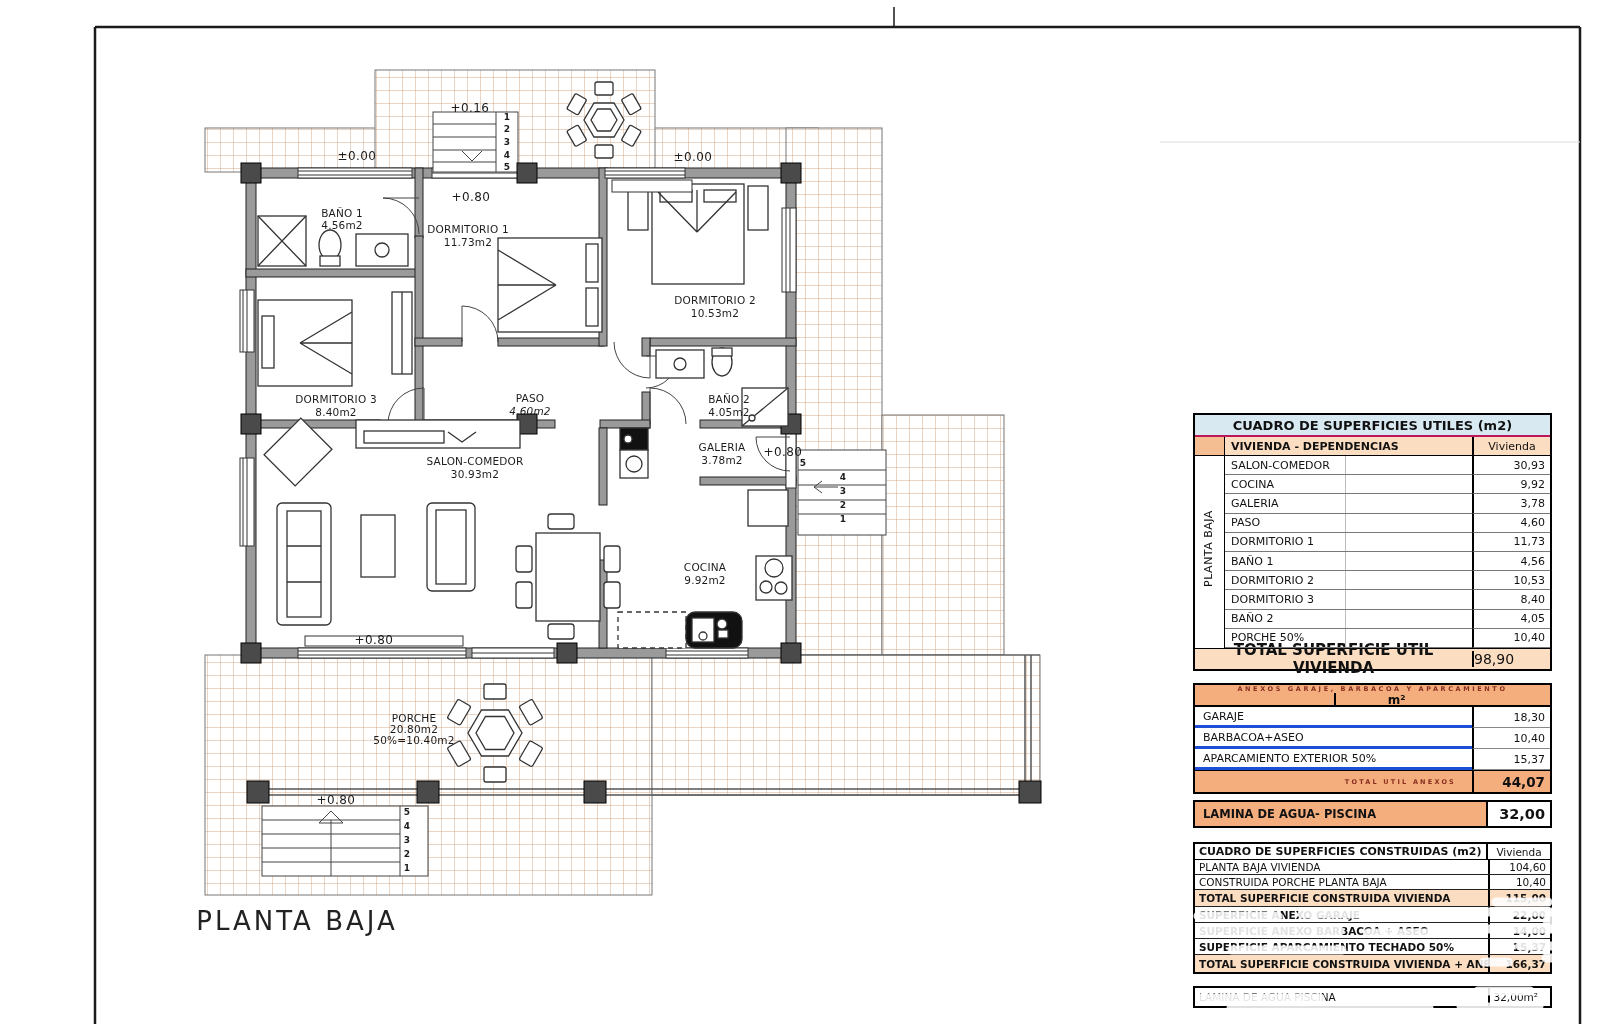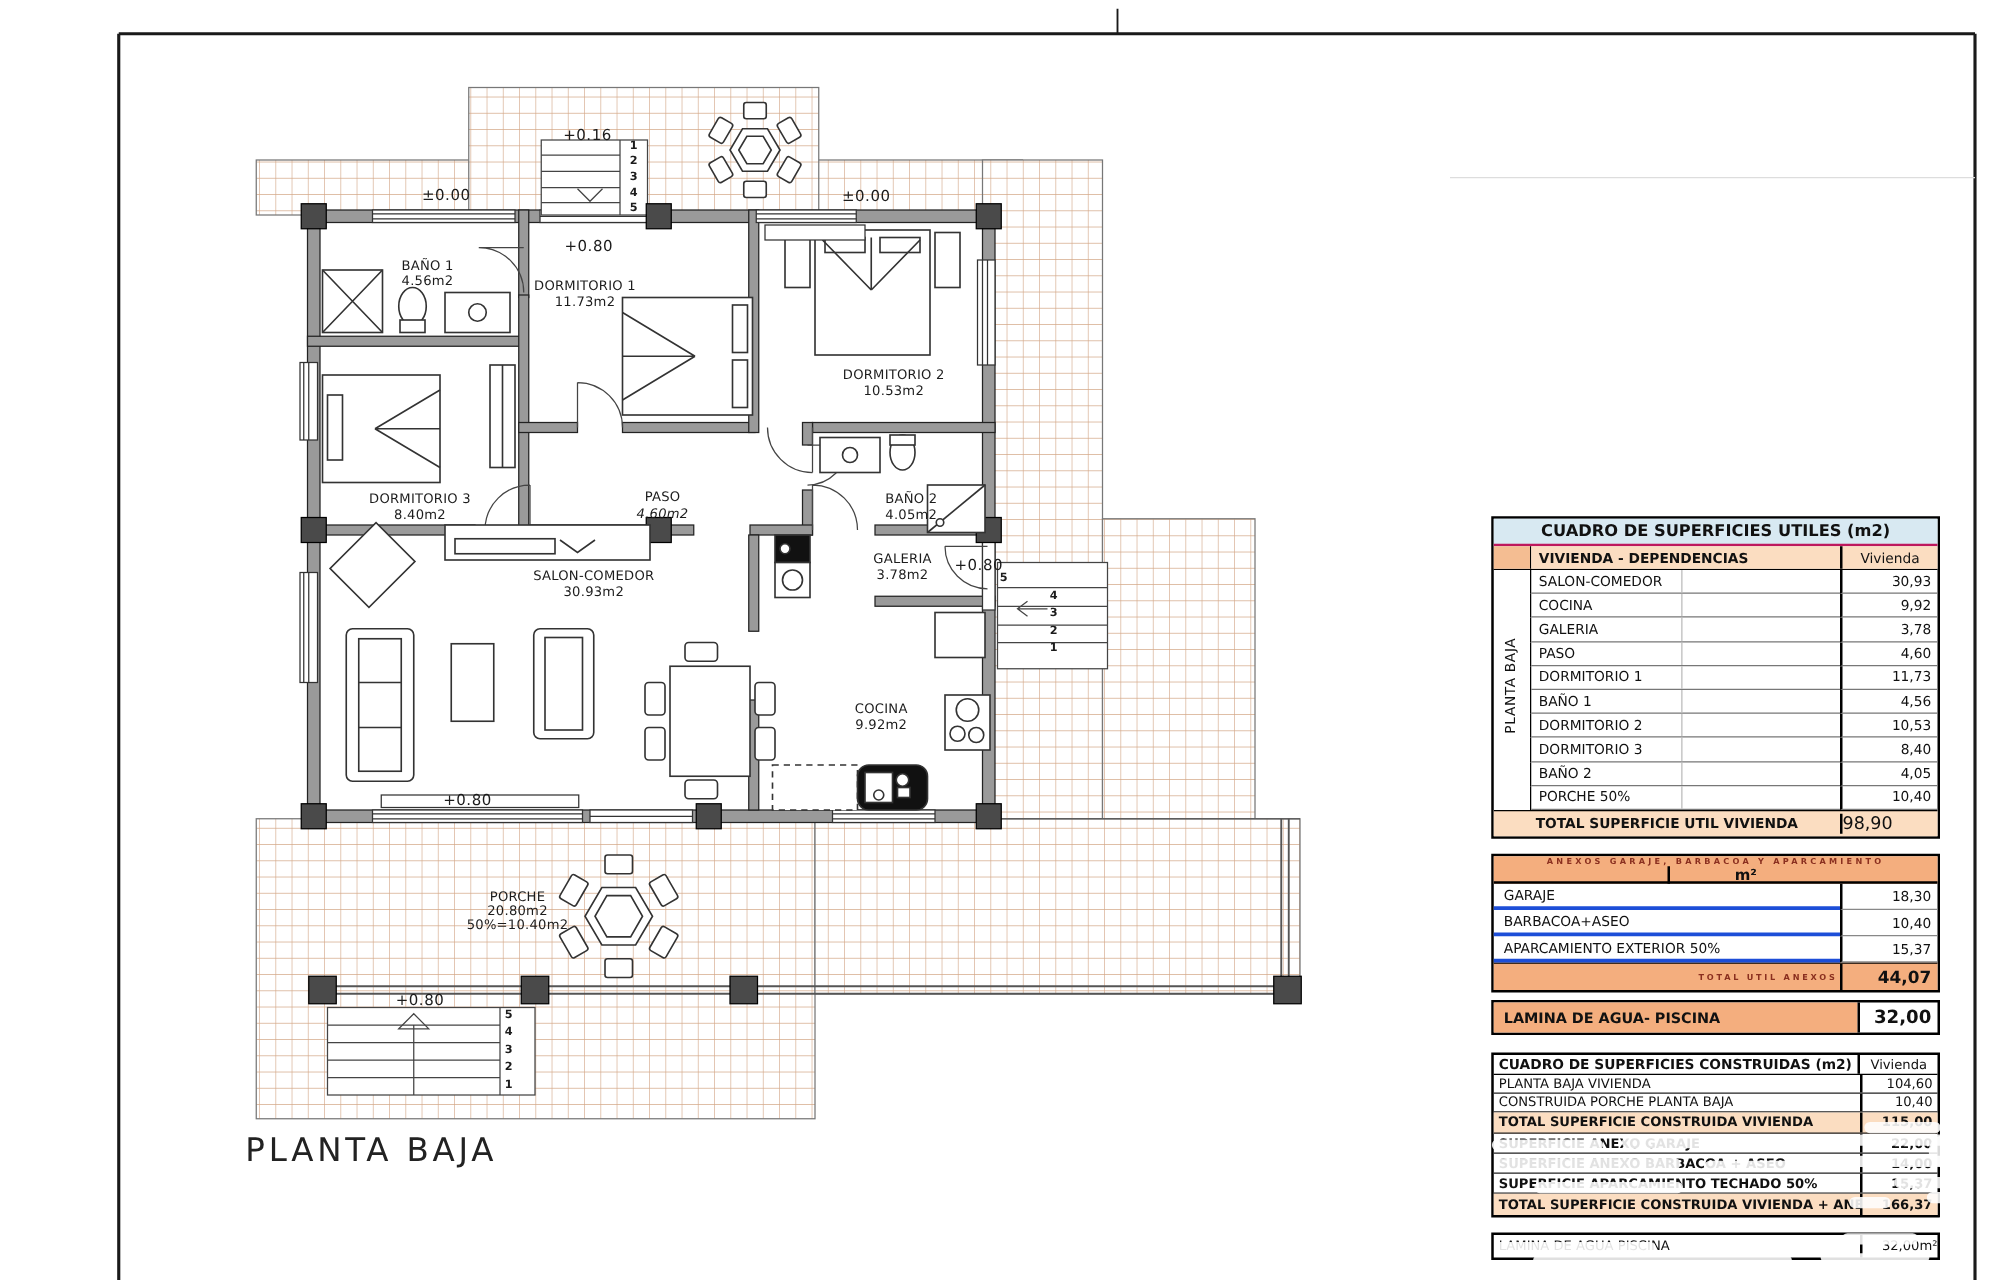--- a/index.html
+++ b/index.html
@@ -28,39 +28,39 @@
   #t-utiles .gC{width:78px;height:100%;background:#fbddc1;font-size:11px;
       display:flex;align-items:center;justify-content:center;}
   .t1row{height:19.2px;font-size:11px;}
   .t1row .cA{width:29px;height:100%;border-right:1px solid #000;}
   .t1row .cB{flex:1;height:100%;display:flex;align-items:center;padding-left:6px;
       box-sizing:border-box;border-bottom:1px solid #777;position:relative;}
   .t1row .cB::after{content:"";position:absolute;left:120px;top:0;bottom:0;border-left:1px solid #bbb;}
   .t1row .cC{width:78px;height:100%;display:flex;align-items:center;justify-content:flex-end;
       padding-right:5px;box-sizing:border-box;border-left:2px solid #000;border-bottom:1px solid #777;}
   #t-utiles .total{height:21px;background:#fbddc1;border-top:1px solid #000;}
-  #t-utiles .total .tB{flex:1;font-weight:bold;font-size:11px;text-align:center;}
+  #t-utiles .total .tB{flex:1;font-weight:bold;font-size:15px;text-align:center;}
   #t-utiles .total .tC{width:78px;font-weight:normal;font-size:14px;text-align:left;
       padding-right:5px;box-sizing:border-box;border-left:2px solid #000;}
   #side-label{position:absolute;left:1193px;top:452px;width:31px;height:192px;
       display:flex;align-items:center;justify-content:center;pointer-events:none;}
   #side-label span{transform:rotate(-90deg);font-size:11px;letter-spacing:.5px;white-space:nowrap;color:#111;}
   
   #t-anexos{top:683px;}
   #t-anexos .hdr{height:22px;background:#f4ae7e;border-bottom:2px solid #000;flex-direction:column;}
   #t-anexos .hA{flex:1;font-size:6.5px;letter-spacing:2.6px;color:#8a2f1f;font-weight:bold;
       text-align:center;}
   #t-anexos .hB{width:78px;font-weight:bold;font-size:12px;text-align:right;padding-right:6px;
       box-sizing:border-box;border-left:2px solid #000;height:100%;display:flex;align-items:center;justify-content:flex-end;}
   .t2row{height:21px;font-size:11px;}
   .t2row .cB{flex:1;padding-left:8px;border-bottom:3px solid #1d4ed8;height:100%;display:flex;align-items:center;box-sizing:border-box;}
   .t2row .cC{width:78px;text-align:right;padding-right:5px;box-sizing:border-box;height:100%;
       display:flex;align-items:center;justify-content:flex-end;border-left:2px solid #000;border-bottom:1px solid #888;}
   #t-anexos .ftr{height:22px;background:#f4ae7e;border-top:1px solid #000;}
-  #t-anexos .fA{flex:1;font-size:6.5px;letter-spacing:2.2px;color:#8a2f1f;font-weight:bold;text-align:right;padding-right:2px;}
+  #t-anexos .fA{flex:1;font-size:6.5px;letter-spacing:2.2px;color:#8a2f1f;font-weight:bold;text-align:right;padding-right:16px;}
   #t-anexos .fB{width:78px;font-weight:bold;font-size:13.5px;text-align:right;padding-right:5px;
       box-sizing:border-box;border-left:2px solid #000;height:100%;display:flex;align-items:center;justify-content:flex-end;}
   
   #t-lamina1{top:800px;height:28px;border:2px solid #000;}
   #t-lamina1 .lA{flex:1;background:#f4ae7e;font-weight:bold;font-size:11.5px;padding-left:8px;
       height:100%;display:flex;align-items:center;box-sizing:border-box;}
   #t-lamina1 .lB{width:64px;font-weight:bold;font-size:14.5px;text-align:right;padding-right:5px;
       box-sizing:border-box;border-left:2px solid #000;height:100%;display:flex;align-items:center;justify-content:flex-end;}
   
   #t-constr{top:842px;}
@@ -71,21 +71,21 @@
   .t4row{font-size:10.5px;border-bottom:1px solid #222;}
   .t4row:last-child{border-bottom:none;}
   .t4row .cB{flex:1;padding-left:4px;white-space:nowrap;overflow:hidden;}
   .t4row .cC{width:62px;text-align:right;padding-right:4px;box-sizing:border-box;
       border-left:2px solid #000;height:100%;display:flex;align-items:center;justify-content:flex-end;}
   .t4row.bold{font-weight:bold;}
   .t4row.hl{background:#fbddc1;}
   
   #t-lamina2{top:986px;height:22px;border:2px solid #000;}
   #t-lamina2 .lA{flex:1;font-size:10.5px;padding-left:4px;height:100%;display:flex;align-items:center;box-sizing:border-box;}
-  #t-lamina2 .lB{width:62px;font-size:10.5px;text-align:right;padding-right:0;box-sizing:border-box;
+  #t-lamina2 .lB{width:62px;font-size:10.5px;text-align:right;padding-right:12px;box-sizing:border-box;
       border-left:2px solid #000;height:100%;display:flex;align-items:center;justify-content:flex-end;}
 </style>
 </head>
 <body>
 
 <div id="stage">
 
 <svg width="1600" height="1024" viewBox="0 0 1600 1024">
   <defs>
     <pattern id="tiles" width="13" height="13" patternUnits="userSpaceOnUse">

